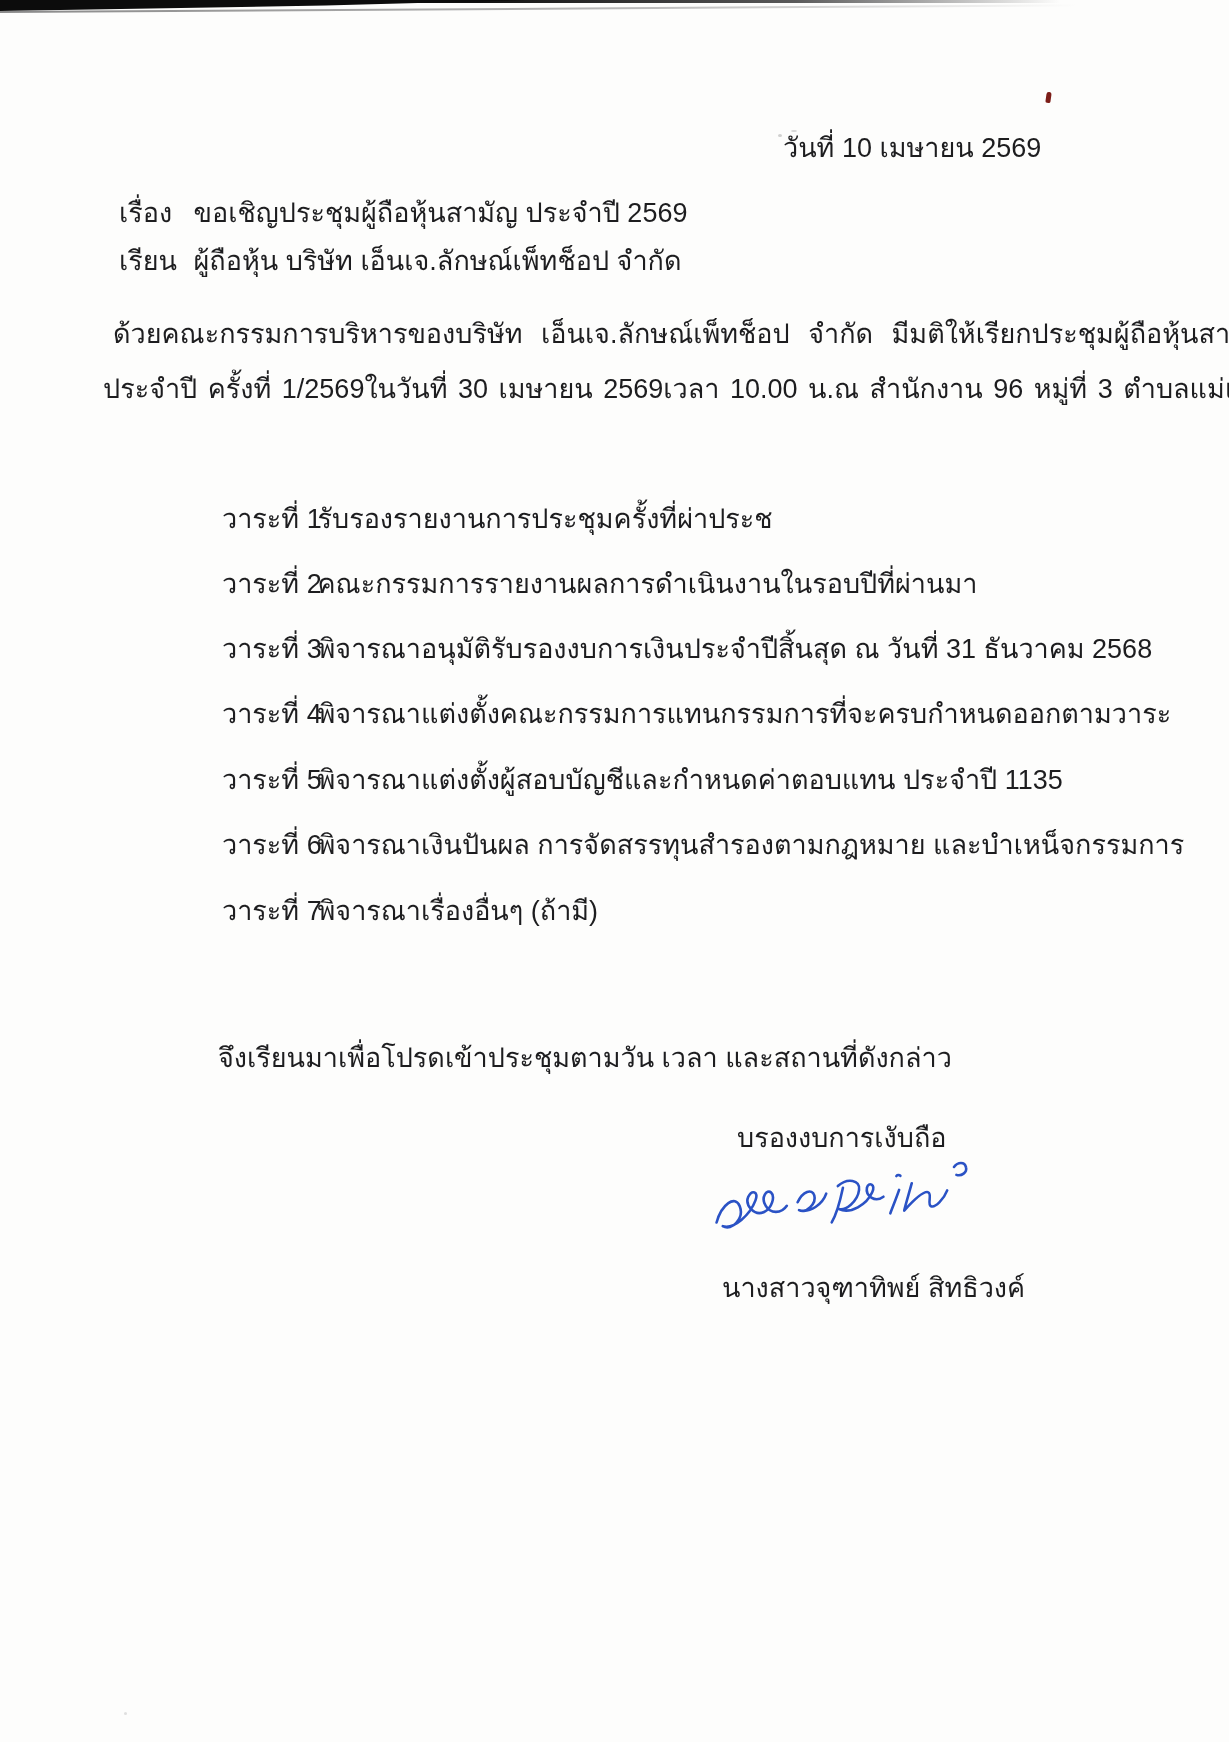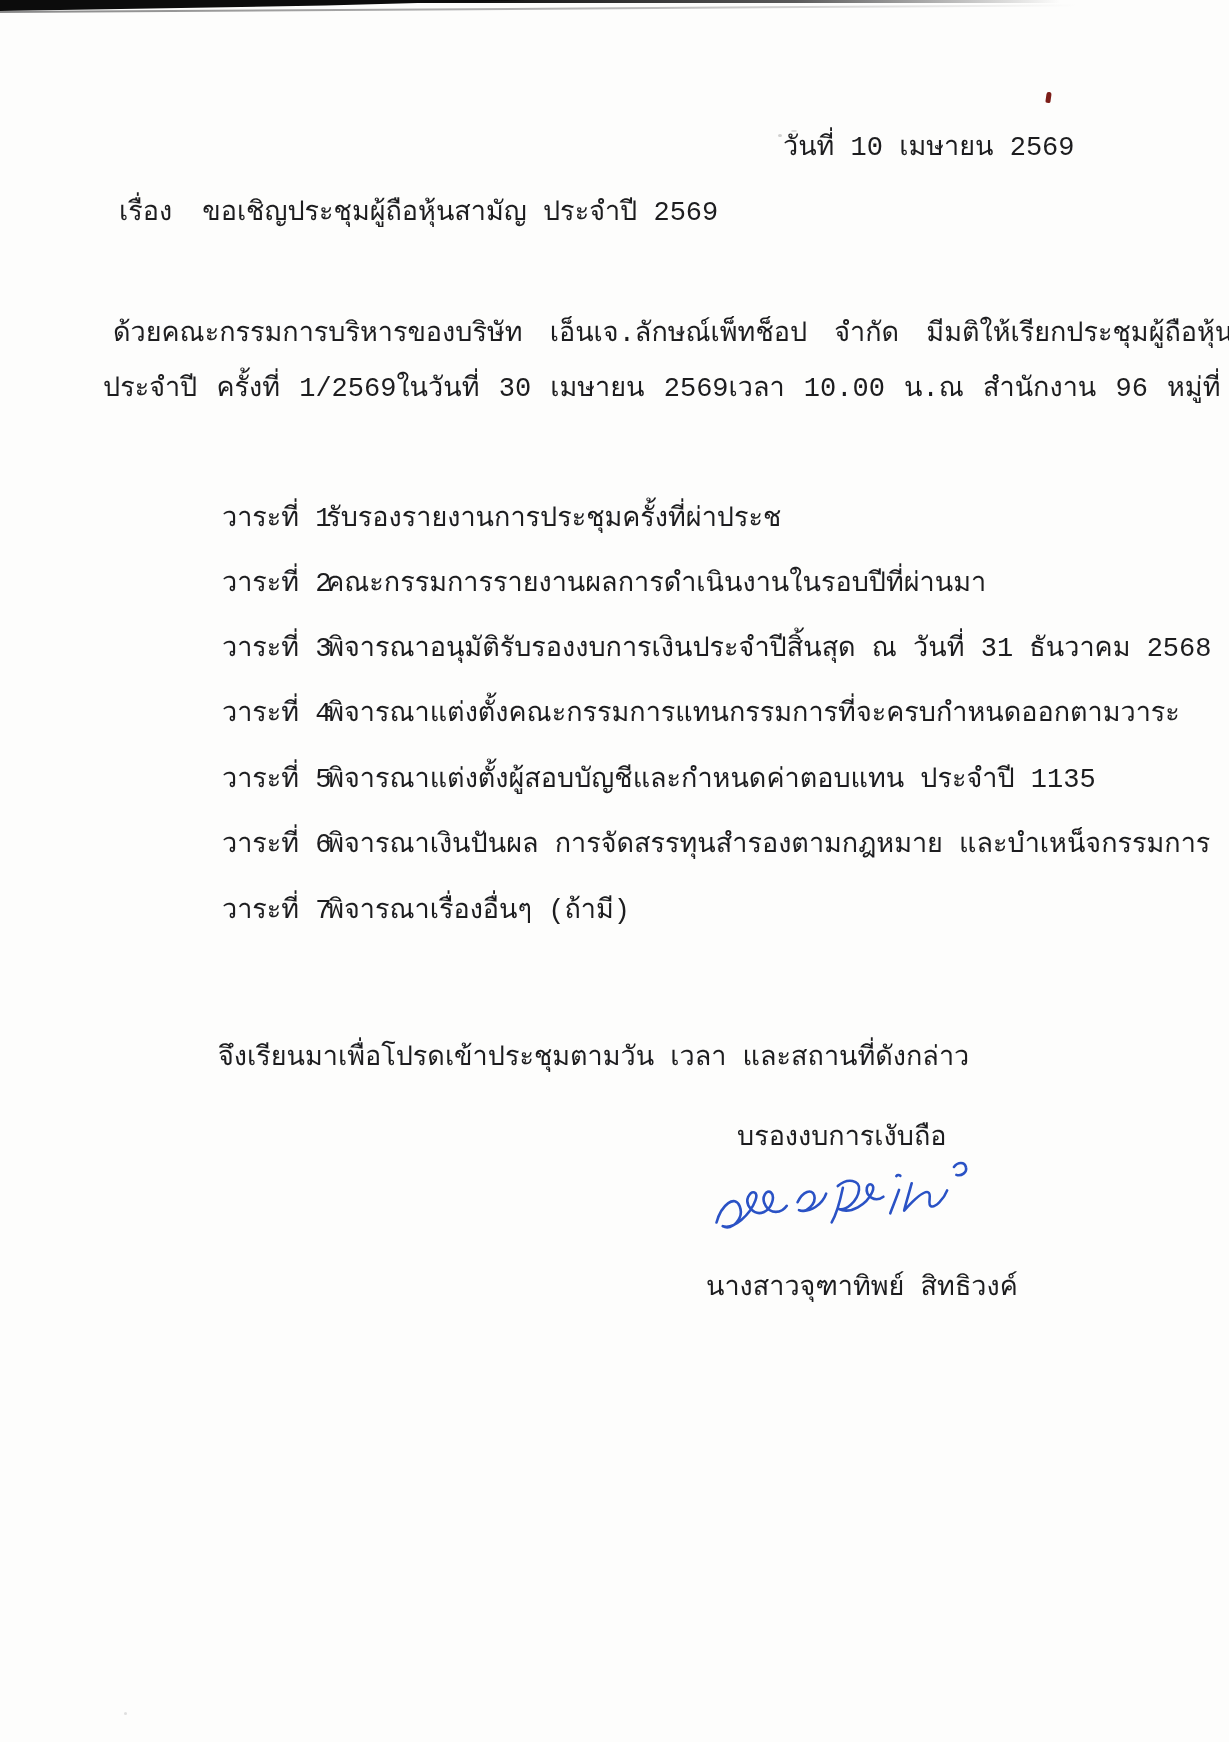--- a/index.html
+++ b/index.html
@@ -6,21 +6,21 @@
     margin: 0;
     padding: 0;
     background: #ffffff;
   }
   .page {
     position: relative;
     width: 1229px;
     height: 1742px;
     overflow: hidden;
     background: var(--paper, #fdfdfc);
-    font-family: Liberation Mono, monospace;
+    font-family: Liberation Sans, sans-serif;
     color: var(--ink, #1d1d1f);
     font-size: 27px;
     line-height: 1.25;
   }
   .abs { position: absolute; white-space: nowrap; }
 
   
   .date-line { left: 783px; top: 132px; }
 
   
@@ -41,21 +41,21 @@
   .agenda-3 { top: 633px; }
   .agenda-4 { top: 698px; }
   .agenda-5 { top: 764px; }
   .agenda-6 { top: 829px; }
   .agenda-7 { top: 895px; }
 
   
   .closing-line { left: 218px; top: 998px; margin-top: 44px; }
   .sign-off     { left: 737px; top: 1122px; }
   .signature    { left: 706px; top: 1158px; transform: rotate(-3deg); }
-  .signatory    { left: 706px; top: 1272px; }
+  .signatory    { left: 722px; top: 1272px; }
 
   
   .scan-edge {
     position: absolute; top: 0; left: 0; width: 1060px; height: 3px;
     background: linear-gradient(90deg, #101010 0%, #101010 45%, #5a5a5a 75%, rgba(90,90,90,0) 100%);
   }
   .scan-wedge {
     position: absolute; top: 0; left: 0; width: 525px; height: 11px;
     background: #0c0c0c;
     clip-path: polygon(0 0, 100% 0, 62% 50%, 0 100%);
@@ -90,20 +90,24 @@
   <div class="speck speck-b"></div>
   <div class="speck speck-c"></div>
 
   <div class="abs date-line">วันที่ 10  เมษายน 2569</div>
 
   <div class="abs row-subject">
     <span class="field-label">เรื่อง</span>
     <span>ขอเชิญประชุมผู้ถือหุ้นสามัญ ประจำปี 2569</span>
   </div>
 
+  <div class="abs row-to">
+    <span class="field-label">เรียน</span>
+    <span>ผู้ถือหุ้น บริษัท เอ็นเจ.ลักษณ์เพ็ทช็อป จำกัด</span>
+  </div>
 
   <div class="abs body-line-1">ด้วยคณะกรรมการบริหารของบริษัท เอ็นเจ.ลักษณ์เพ็ทช็อป จำกัด มีมติให้เรียกประชุมผู้ถือหุ้นสามัญ</div>
   <div class="abs body-line-2">ประจำปี ครั้งที่ 1/2569ในวันที่ 30 เมษายน 2569เวลา 10.00 น.ณ สำนักงาน 96 หมู่ที่ 3 ตำบลแม่แฝกใหม่</div>
 
   <div class="abs agenda-row agenda-1">
     <span class="agenda-label">วาระที่ 1</span>
     <span>รับรองรายงานการประชุมครั้งที่ผ่าประช</span>
   </div>
   <div class="abs agenda-row agenda-2">
     <span class="agenda-label">วาระที่ 2</span>

